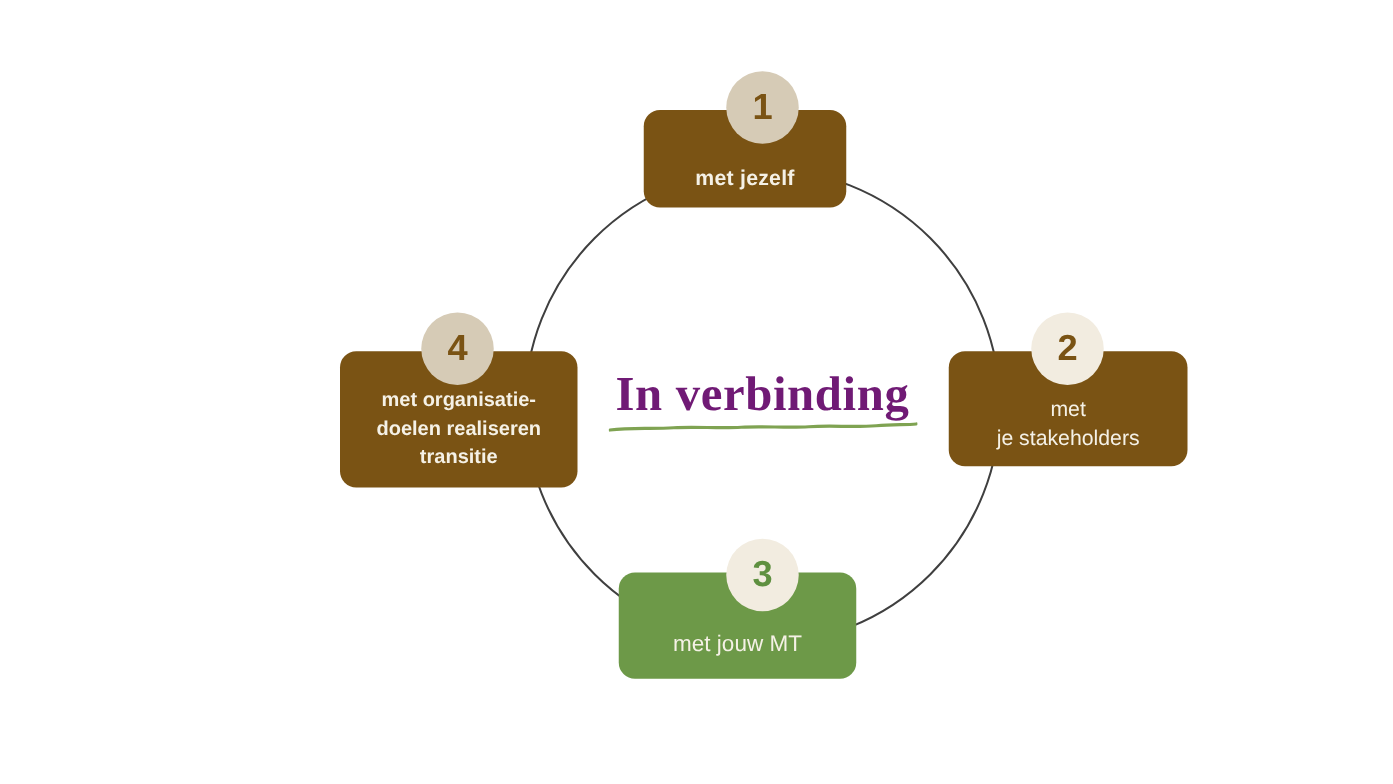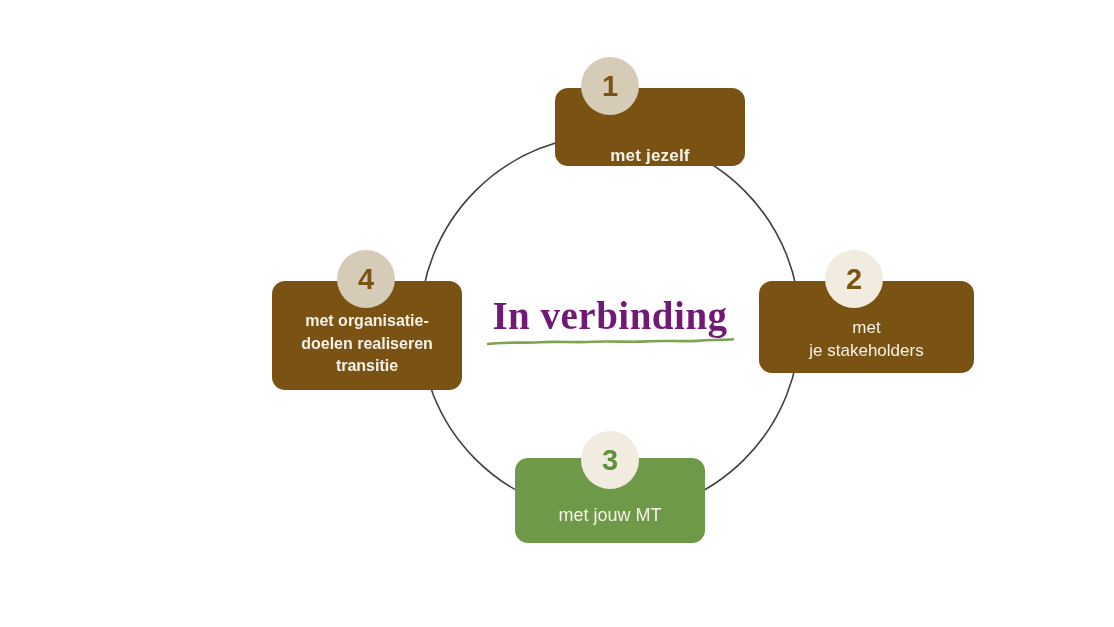--- a/index.html
+++ b/index.html
@@ -59,47 +59,47 @@
   }
   .node-label {
     display: block;
     width: 100%;
     padding: 0 8px;
     box-sizing: border-box;
   }
   .node-1 {
     left: 515px;
     top: 88px;
-    width: 190px;
+    width: 162px;
     height: 78px;
     background: #7a5314;
     align-items: flex-end;
-    margin-left: 40px;
+    padding-bottom: 13px;
   }
   .node-1 .node-label {
     font-size: 17px;
     font-weight: bold;
     letter-spacing: 0.2px;
   }
   .node-2 {
     left: 759px;
     top: 281px;
-    width: 215px;
+    width: 191px;
     height: 92px;
     background: #7a5314;
     align-items: flex-end;
     padding-bottom: 10px;
   }
   .node-2 .node-label {
     font-size: 17px;
     font-weight: normal;
     line-height: 1.35;
   }
   .node-3 {
-    left: 515px;
+    left: 495px;
     top: 458px;
     width: 190px;
     height: 85px;
     background: #6d9948;
     align-items: flex-end;
     padding-bottom: 17px;
   }
   .node-3 .node-label {
     font-size: 18px;
     font-weight: normal;

